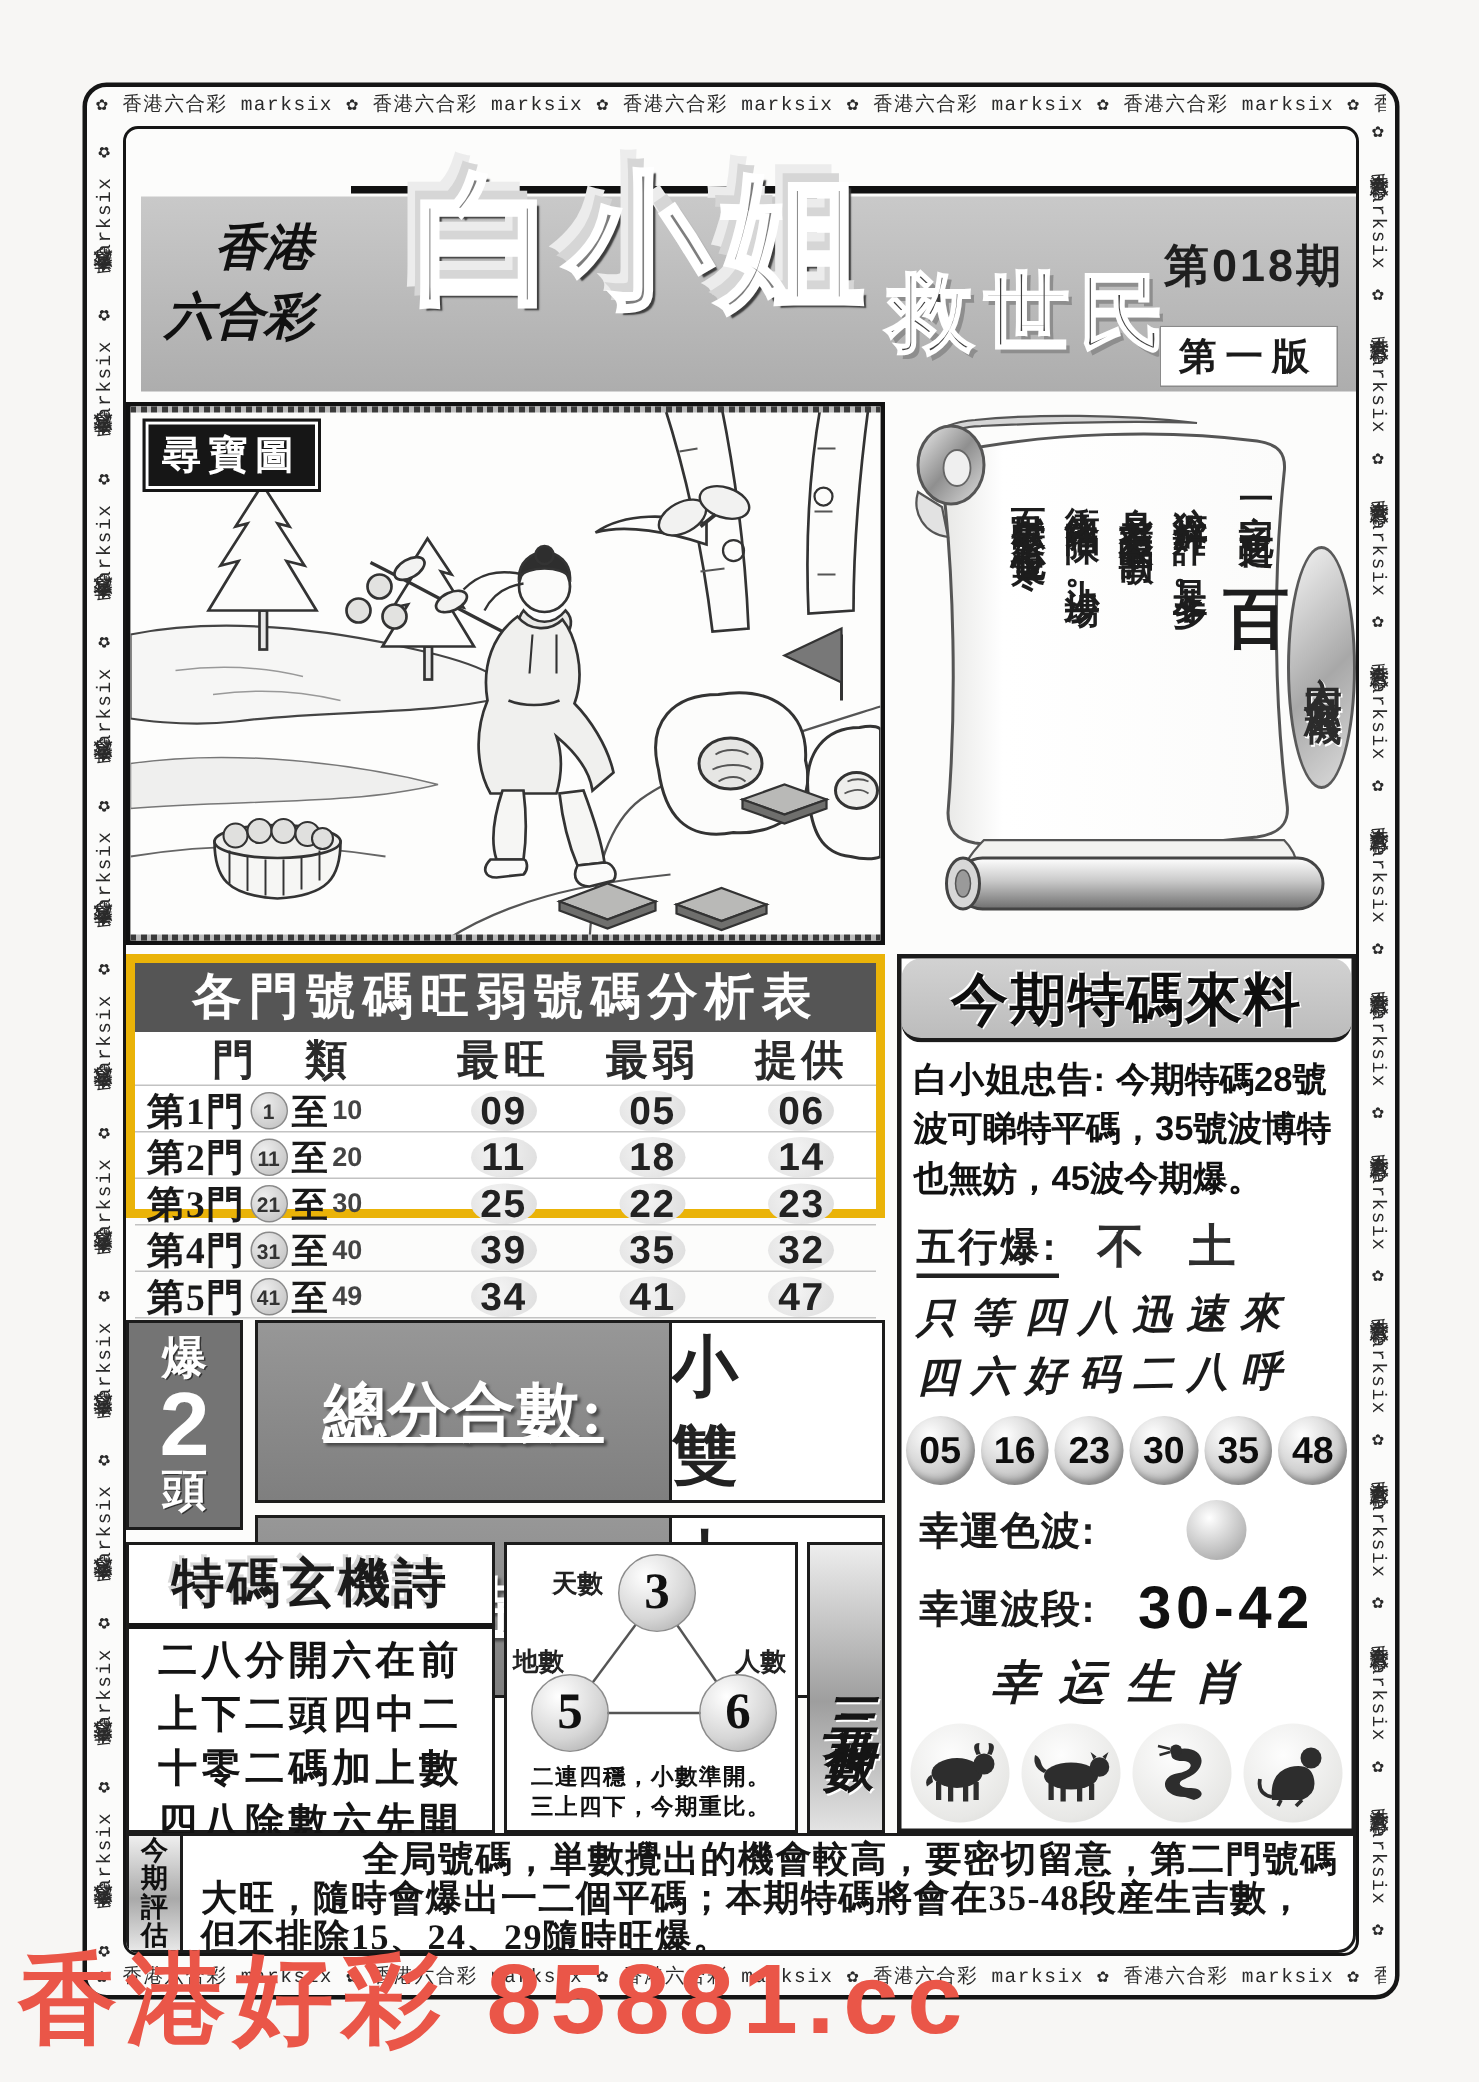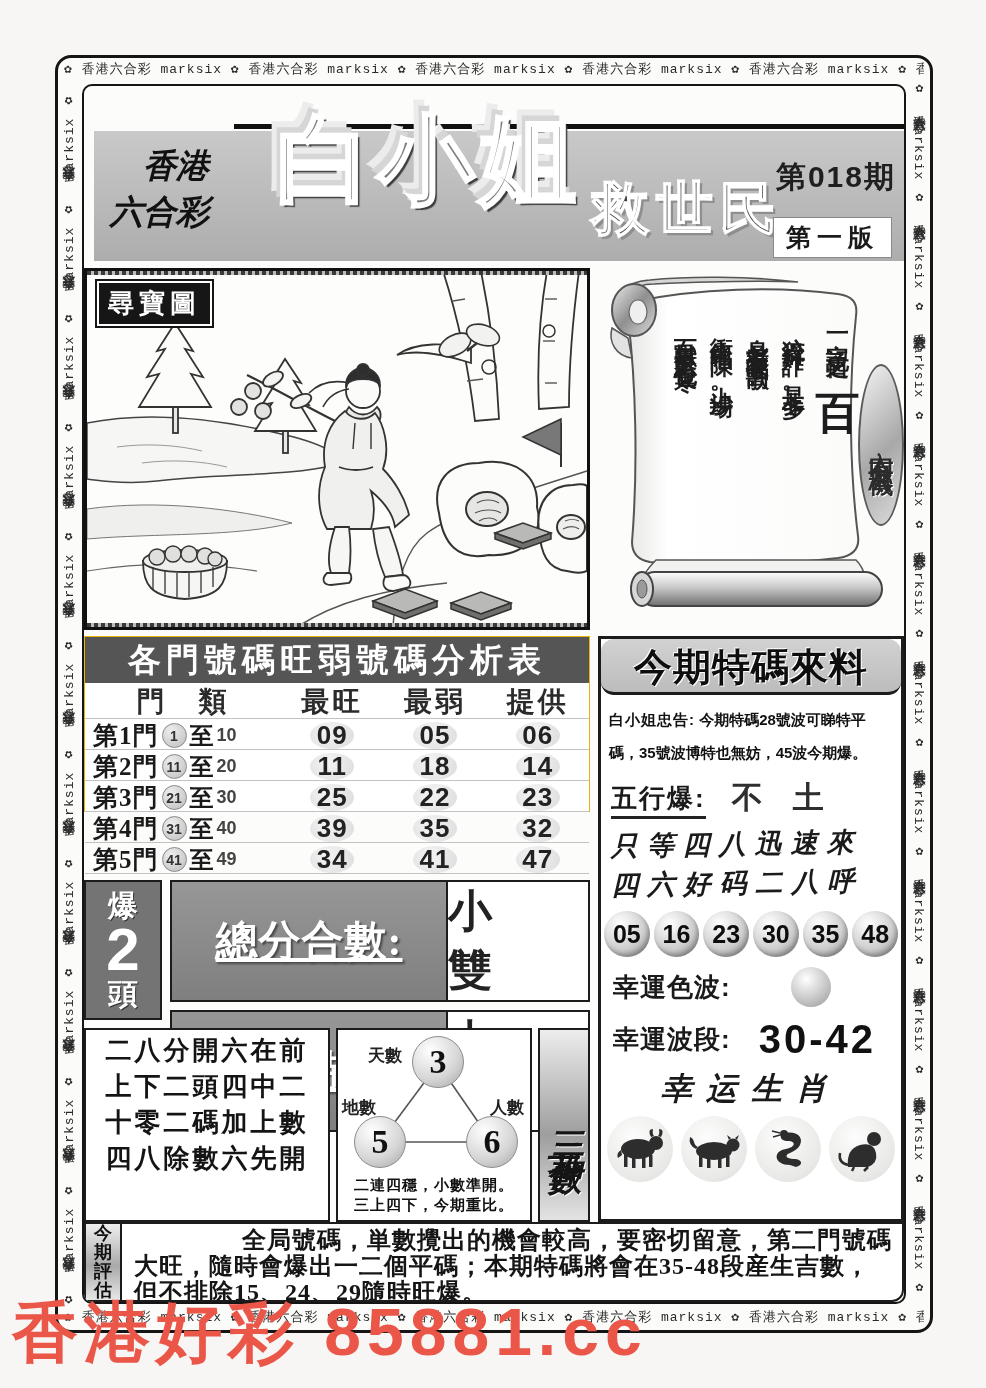--- a/index.html
+++ b/index.html
@@ -98,21 +98,21 @@
     background: linear-gradient(135deg, #f4f4f4, #a8a8a8 55%, #dcdcdc);
     border: 2px solid #5a5a5a;
     display: flex; align-items: center; justify-content: center;
     writing-mode: vertical-rl; font-family: "Liberation Serif", serif;
     font-size: 25px; font-weight: 900; color: #2c2c2c; letter-spacing: 7px;
     text-shadow: 1px 1px 0 #fff;
   }
 
   
   .analysis { position: absolute; top: 550px; left: 0; width: 506px; height: 176px;
-    background: #fff; border: 1px solid #eab308; }
+    background: #fff; border: 6px solid #eab308; }
   .analysis-title { background: #555; color: #fff; font-family: "Liberation Serif", serif;
     font-weight: 800; font-size: 33px; letter-spacing: 5px; text-align: center;
     height: 46px; line-height: 46px; }
   .t-grid { }
   .t-row, .t-head { display: grid; grid-template-columns: 196px 1fr 1fr 1fr; align-items: center;
     border-bottom: 1px solid #c2c2c2; height: 31px; }
   .t-head { height: 36px; font-family: "Liberation Serif", serif; font-weight: 800; font-size: 28px; color: #2b2b2b; }
   .t-head .t-cell { text-align: center; letter-spacing: 3px; }
   .t-cell { text-align: center; }
   .t-door { display: flex; align-items: center; justify-content: flex-start; padding-left: 8px; gap: 3px; }
@@ -177,21 +177,21 @@
     writing-mode: vertical-rl; font-family: "Liberation Serif", serif; font-style: italic;
     font-weight: 900; font-size: 34px; letter-spacing: 10px; color: #151515; text-shadow: 1px 1px 0 #fff; }
 
   
   .special { position: absolute; top: 550px; left: 514px; width: 306px; height: 586px;
     border: 3px solid #1c1c1c; background: #fff; display: flex; flex-direction: column; overflow: hidden; }
   .special-title { background: linear-gradient(180deg,#d2d2d2,#bcbcbc);
     border-bottom: 3px solid #1c1c1c; text-align: center; height: 56px; line-height: 56px;
     font-weight: 900; font-size: 38px; letter-spacing: 1px; color: #0e0e0e;
     text-shadow: 1px 1px 0 #fff, -1px -1px 0 #fff; border-radius: 13px; }
-  .advice { padding: 8px 8px 2px; font-size: 15px; font-weight: 800; line-height: 33px; color: #111; }
+  .advice { padding: 8px 8px 2px; font-size: 23px; font-weight: 800; line-height: 33px; color: #111; }
   .advice .alabel { letter-spacing: 1px; }
   .wuxing { display: flex; align-items: flex-end; padding: 6px 10px 0; }
   .wuxing-label { font-size: 26px; font-weight: 800; border-bottom: 3px solid #222; letter-spacing: 2px; }
   .wuxing-value { font-family: "Liberation Serif", serif; font-weight: 900; font-size: 31px; letter-spacing: 30px; margin-left: 26px; color: #2e2e2e; }
   .hand { padding: 6px 6px 0 10px; transform: rotate(-1deg); }
   .hand-line { font-family: "Liberation Serif", serif; font-style: italic; font-weight: 700;
     font-size: 27px; letter-spacing: 9px; line-height: 39px; color: #1b1b1b; white-space: nowrap; }
   .balls { display: flex; gap: 4px; padding: 8px 3px 0; justify-content: center; }
   .ball { width: 46px; height: 46px; border-radius: 50%;
     background: radial-gradient(circle at 35% 28%, #ffffff, #cfcfcf 55%, #8d8d8d);
@@ -462,20 +462,21 @@
           <div class="burst-value">小　雙</div>
         </div>
         <div class="burst-row">
           <div class="burst-label">今期特碼:</div>
           <div class="burst-value">大　單</div>
         </div>
       </div>
     </div>
 
     <div class="poem">
+      <div class="poem-title">特碼玄機詩</div>
       <div class="poem-lines">
         <div class="poem-line">二八分開六在前</div>
         <div class="poem-line">上下二頭四中二</div>
         <div class="poem-line">十零二碼加上數</div>
         <div class="poem-line">四八除數六先開</div>
       </div>
     </div>
 
     <div class="triangle-box">
       <svg class="lines" viewBox="0 0 196 144">

